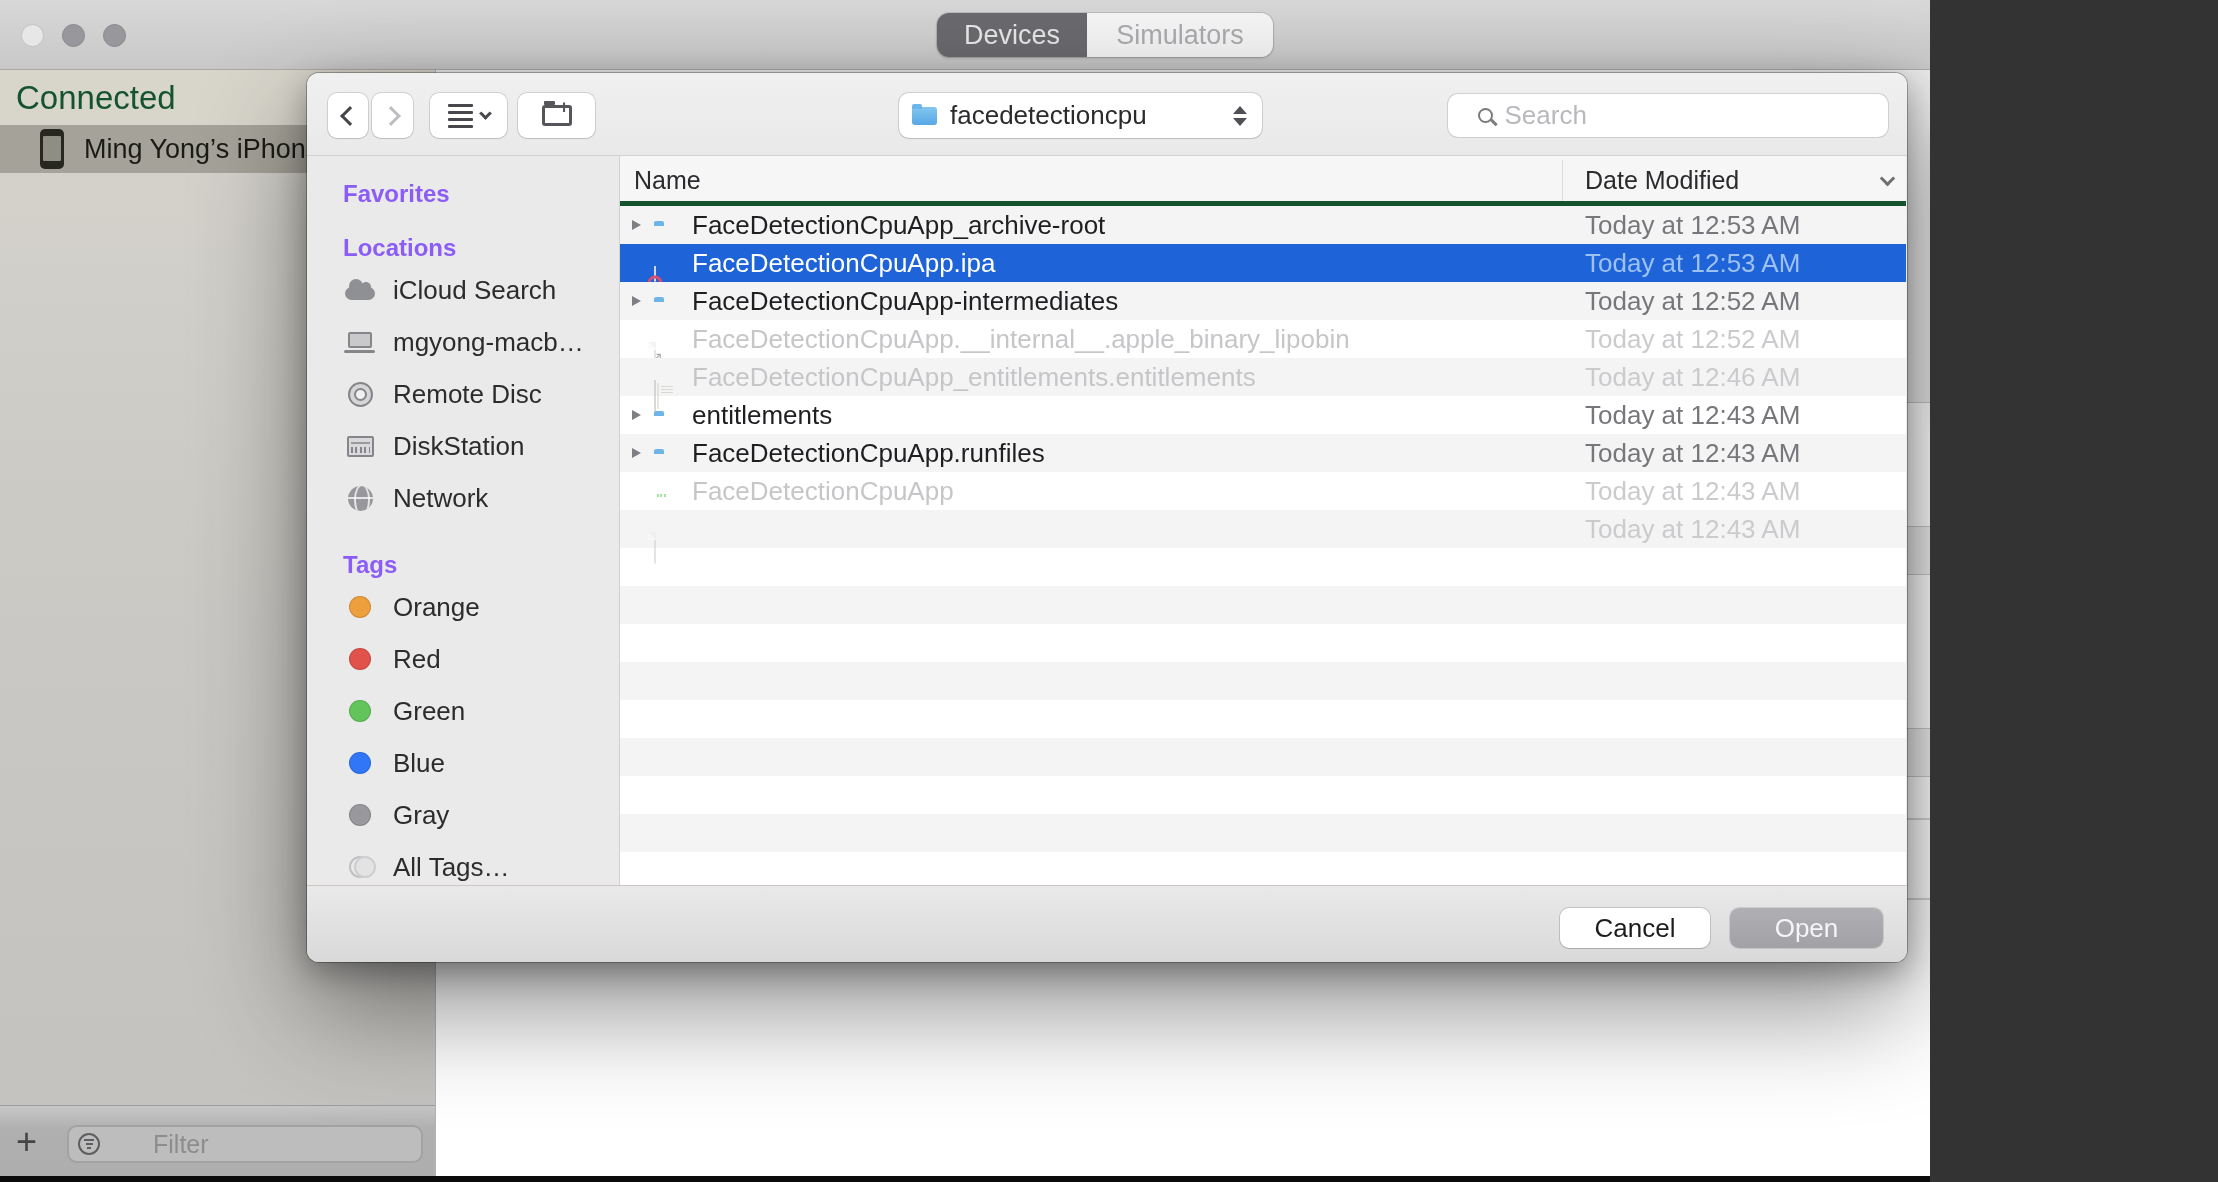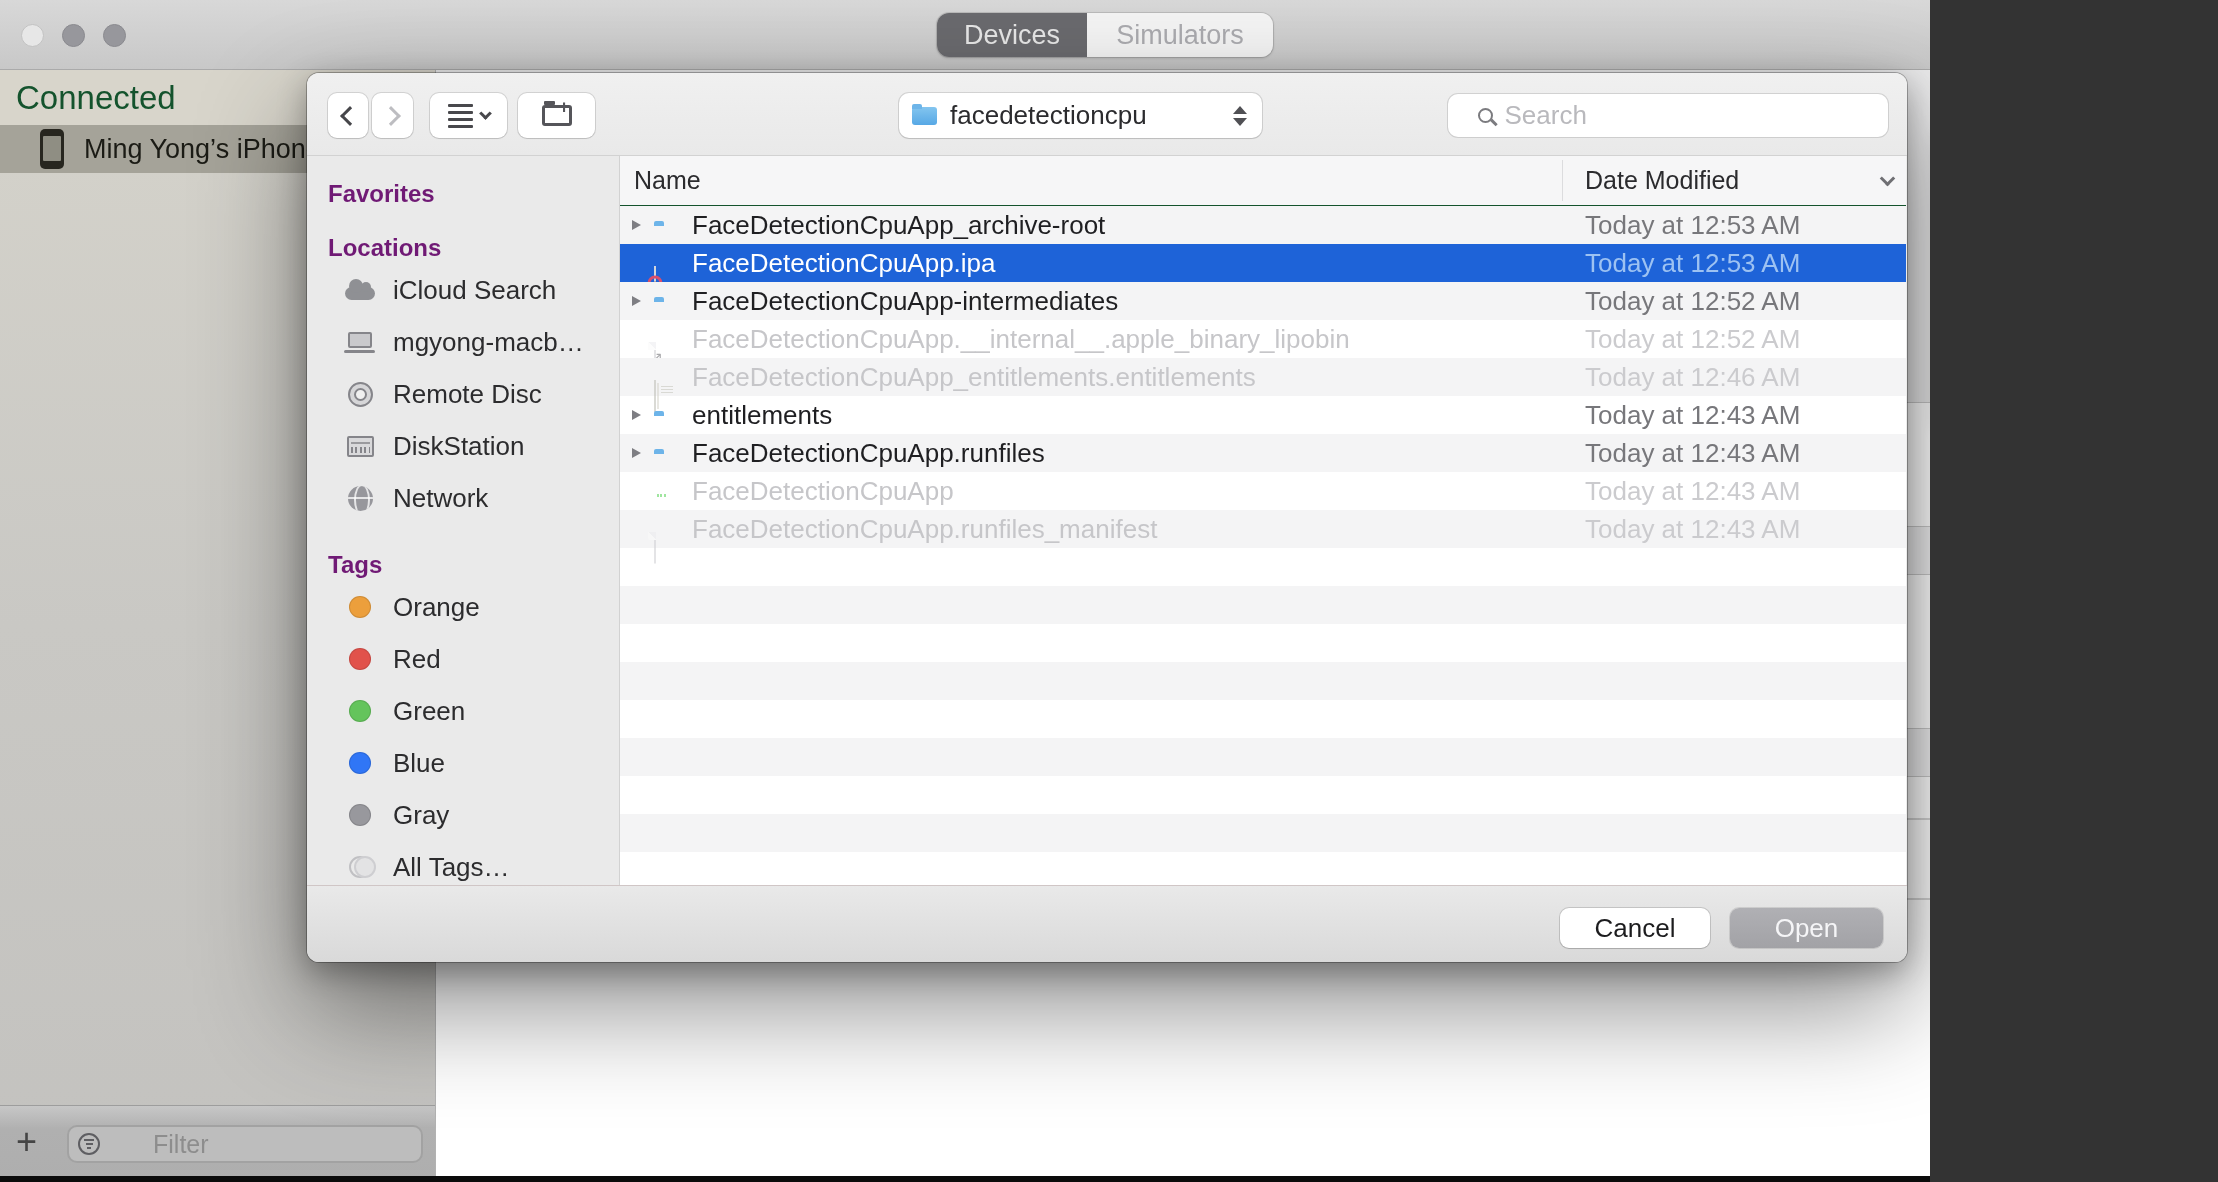--- a/index.html
+++ b/index.html
@@ -76,21 +76,21 @@
   .updown .up{border-bottom:8px solid #505054;}
   .updown .dn{border-top:8px solid #505054;}
   .searchfield{left:1141px;top:21px;width:440px;height:43px;background:#fff;border-radius:10px;box-shadow:0 0 0 1px rgba(0,0,0,.12);display:flex;align-items:center;justify-content:center;}
   .mag{position:relative;width:15px;height:15px;border:2.5px solid #7b7b7f;border-radius:50%;margin-left:14px;flex:none;}
   .mag::after{content:"";position:absolute;width:8px;height:2.5px;background:#7b7b7f;right:-7px;bottom:-2px;transform:rotate(45deg);}
   .searchinput{border:none;outline:none;background:transparent;font-size:26px;color:#333;margin-left:10px;width:370px;}
   .searchinput::placeholder{color:#b9b9bd;}
 
   .dlg-body{left:0;top:82px;width:1600px;height:730px;border-top:1px solid #d2d2d2;display:flex;}
   .dlg-side{width:313px;height:100%;background:#eaeaea;border-right:1px solid #d2d2d2;padding-top:25px;overflow:hidden;flex:none;}
-  .sec-title{font-size:24px;font-weight:600;color:#701a75;height:26px;line-height:26px;padding-left:21px;margin-bottom:3px;}
+  .sec-title{font-size:24px;font-weight:600;color:#8b5cf6;height:26px;line-height:26px;padding-left:36px;margin-bottom:3px;}
   .section{margin-bottom:28px;}
   .side-item{height:52px;display:flex;align-items:center;padding-left:36px;}
   .iconslot{width:34px;display:flex;align-items:center;justify-content:center;flex:none;}
   .side-item .lbl{margin-left:16px;font-size:26px;color:#2c2c2e;white-space:nowrap;}
 
   
   .icon-cloud{position:relative;width:30px;height:13px;background:#8f9094;border-radius:7px;margin-top:6px;}
   .icon-cloud::before{content:"";position:absolute;left:4px;top:-8px;width:14px;height:14px;border-radius:50%;background:#8f9094;}
   .icon-cloud::after{content:"";position:absolute;right:4px;top:-5px;width:10px;height:10px;border-radius:50%;background:#8f9094;}
   .icon-laptop{position:relative;width:24px;height:16px;border:2.5px solid #85858a;border-radius:2px;background:#c9c9cc;margin-bottom:4px;}
@@ -102,21 +102,21 @@
   .icon-nas::after{content:"";position:absolute;left:2px;top:4px;right:2px;height:2px;background:#9a9a9e;}
   .icon-globe{position:relative;width:25px;height:25px;border-radius:50%;background:#97979c;overflow:hidden;}
   .icon-globe::before{content:"";position:absolute;left:0;right:0;top:11px;height:2px;background:rgba(255,255,255,.75);}
   .icon-globe::after{content:"";position:absolute;left:6px;top:-2px;width:12px;height:28px;border:2px solid rgba(255,255,255,.75);border-radius:50%;}
   .tag-dot{width:22px;height:22px;border-radius:50%;box-shadow:inset 0 0 0 1px rgba(0,0,0,.12);}
   .tag-all{position:relative;width:22px;height:22px;}
   .tag-all::before{content:"";position:absolute;left:0;top:0;width:18px;height:18px;border:2px solid #c0c0c3;border-radius:50%;}
   .tag-all::after{content:"";position:absolute;left:5px;top:0;width:18px;height:18px;border:2px solid #cecED1;border-radius:50%;background:#e3e3e4;}
 
   .dlg-list{position:relative;width:1286px;height:100%;background:#fff;overflow:hidden;}
-  .list-hdr{position:relative;height:50px;background:#f6f6f7;border-bottom:1px solid #14532d;font-size:25px;color:#2b2b2e;}
+  .list-hdr{position:relative;height:50px;background:#f6f6f7;border-bottom:5px solid #14532d;font-size:25px;color:#2b2b2e;}
   .hdr-name{position:absolute;left:14px;top:0;line-height:49px;}
   .hdr-date{position:absolute;left:965px;top:0;line-height:49px;}
   .hdr-div{position:absolute;left:942px;top:4px;width:1px;height:41px;background:#dcdcde;}
   .hdr-sort{position:absolute;left:1262px;top:17px;width:11px;height:11px;border-right:3px solid #6f6f73;border-bottom:3px solid #6f6f73;transform:rotate(45deg);}
   .rows{position:absolute;left:0;top:50px;width:100%;}
   .frow{position:relative;height:38px;line-height:38px;font-size:26px;}
   .frow.stripe{background:#f4f4f5;}
   .frow.selected{background:#1e63d8;}
   .disclosure{position:absolute;left:12px;top:14px;width:0;height:0;border-left:9px solid #7e7e83;border-top:5.5px solid transparent;border-bottom:5.5px solid transparent;}
   .fico{position:absolute;left:34px;top:50%;transform:translateY(-50%);}
@@ -317,21 +317,21 @@
         </div>
         <div class="rows" id="file-rows">
             <div class="frow stripe"><span class="disclosure"></span><span class="fico icon-folder"></span><span class="fname">FaceDetectionCpuApp_archive-root</span><span class="fdate">Today at 12:53 AM</span></div>
             <div class="frow selected"><span class="fico icon-ipa"></span><span class="fname">FaceDetectionCpuApp.ipa</span><span class="fdate">Today at 12:53 AM</span></div>
             <div class="frow stripe"><span class="disclosure"></span><span class="fico icon-folder"></span><span class="fname">FaceDetectionCpuApp-intermediates</span><span class="fdate">Today at 12:52 AM</span></div>
             <div class="frow disabled"><span class="fico icon-docexec"></span><span class="fname">FaceDetectionCpuApp.__internal__.apple_binary_lipobin</span><span class="fdate">Today at 12:52 AM</span></div>
             <div class="frow stripe disabled"><span class="fico icon-cert"></span><span class="fname">FaceDetectionCpuApp_entitlements.entitlements</span><span class="fdate">Today at 12:46 AM</span></div>
             <div class="frow"><span class="disclosure"></span><span class="fico icon-folder"></span><span class="fname">entitlements</span><span class="fdate">Today at 12:43 AM</span></div>
             <div class="frow stripe"><span class="disclosure"></span><span class="fico icon-folder"></span><span class="fname">FaceDetectionCpuApp.runfiles</span><span class="fdate">Today at 12:43 AM</span></div>
             <div class="frow disabled"><span class="fico icon-unixexec"></span><span class="fname">FaceDetectionCpuApp</span><span class="fdate">Today at 12:43 AM</span></div>
-            <div class="frow stripe disabled"><span class="fico icon-doc"></span><span class="fname">FaceDetectionCpuApp.runfiles_manifest</span><span class="fdate">Today at 12:43 AM</span></div>
+            <div class="frow stripe disabled"><span class="fico icon-doc"></span><span class="fdate">Today at 12:43 AM</span></div>
             <div class="frow"></div>
             <div class="frow stripe"></div>
             <div class="frow"></div>
             <div class="frow stripe"></div>
             <div class="frow"></div>
             <div class="frow stripe"></div>
             <div class="frow"></div>
             <div class="frow stripe"></div>
             <div class="frow"></div>
           </div>

